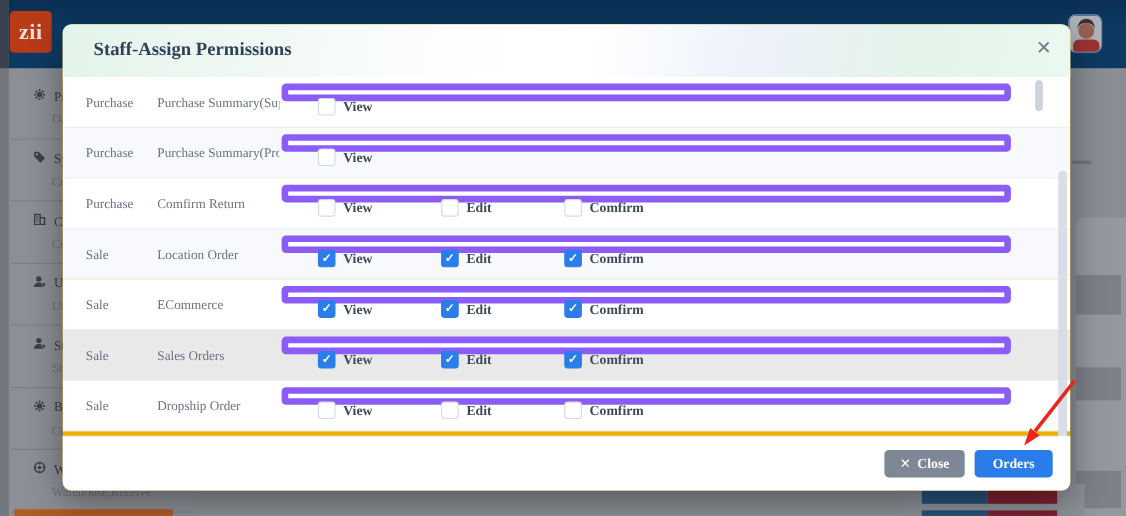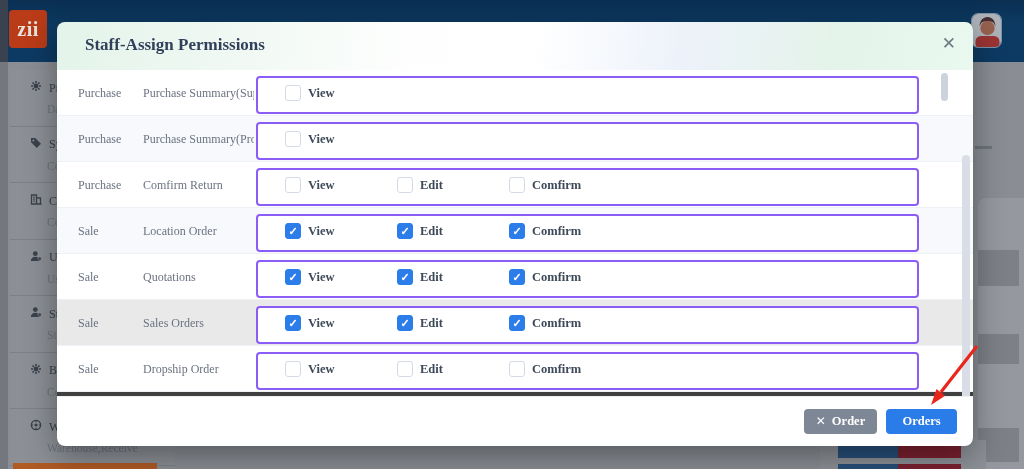--- a/index.html
+++ b/index.html
@@ -27,36 +27,36 @@
   .bg-rpanel { position:absolute; left:978px; top:198px; width:46px; height:271px;
                background:#95999f; border-top-left-radius:8px; }
   .bg-rblock { position:absolute; left:978px; width:41px; background:#7d8187; }
   .bg-hline { position:absolute; left:975px; top:146px; width:17px; height:3px; background:#6f747a; }
   .bg-bpanel { position:absolute; left:820px; top:440px; width:166px; height:29px; background:#8d9197; }
   .bg-btn { position:absolute; height:12px; }
   .bg-btn.blue { background:#27507a; }
   .bg-btn.red  { background:#7c2130; }
 
   
-  .modal { position:absolute; left:57px; top:22px; width:916px; height:424px; background:#404040;
+  .modal { position:absolute; left:57px; top:22px; width:916px; height:424px; background:#eab308;
            border-radius:8px; box-shadow:0 10px 32px rgba(0,0,0,.38); z-index:10; }
   .modal-header { position:absolute; top:0; left:0; right:0; height:48px; border-radius:8px 8px 0 0;
       background:linear-gradient(100deg,#e3f4ea 0%,#edf7f1 15%,#fdfefd 38%,#ffffff 52%,#edf2fa 68%,#e4f3ea 84%,#eaf9f0 100%); }
   .modal-title { position:absolute; left:28px; top:13px; font-size:17px; font-weight:700; color:#31405a; }
   .modal-close { position:absolute; right:17px; top:11px; font-size:17px; color:#707a84; cursor:pointer; line-height:1.3; }
 
   .modal-body { position:absolute; top:48px; left:0; width:916px; height:326px; overflow:hidden; }
   .trow { position:relative; height:46px; border-bottom:1px solid #eef1f5; background:#fff; }
   .trow.alt { background:#f7f9fc; }
   .trow.hl  { background:var(--row-highlight,#e9e9ea); }
   .cat   { position:absolute; left:21px; top:16px; font-size:12px; color:#6b7280; }
   .pname { position:absolute; left:86px; top:16px; width:111px; font-size:12px; color:#6b7280;
            white-space:nowrap; overflow:hidden; }
-  .permbox { position:absolute; left:199px; top:6px; width:663px; height:38px; background:#fff;
-             border:2px solid #8b5cf6; border-radius:4px; }
+  .permbox { position:absolute; left:199px; top:6px; width:663px; height:16px; background:#fff;
+             border:6px solid #8b5cf6; border-radius:4px; }
   .cb  { position:absolute; top:7px; display:flex; align-items:center; gap:7px; cursor:pointer; }
   .cbx { width:16px; height:16px; border:1px solid #d3dae3; border-radius:3px; background:#fff;
          font-size:11px; line-height:14px; text-align:center; color:#fff; flex:none; }
   .cbx.on { background:var(--accent-blue,#2b7de9); border-color:var(--accent-blue,#2b7de9); font-weight:700; }
   .clb { font-size:12.5px; font-weight:600; color:#3e4a5a; }
 
   .table-scroll-thumb { position:absolute; right:25px; top:3px; width:7px; height:28px;
                         background:#ccd3dd; border-radius:4px; }
   .modal-scrollbar { position:absolute; right:3px; top:133px; width:8px; height:287px;
                      background:#d9dee6; border-radius:4px; }
@@ -241,21 +241,21 @@
                 <span class="clb">Edit</span>
               </label>
               <label class="cb" style="left: 251px;">
                 <span class="cbx on">✓</span>
                 <span class="clb">Comfirm</span>
               </label>
             </div>
           </div>
           <div class="trow">
             <div class="cat">Sale</div>
-            <div class="pname">Quotations</div>
+            <div class="pname">ECommerce</div>
             <div class="permbox">
               <label class="cb" style="left: 27px;">
                 <span class="cbx on">✓</span>
                 <span class="clb">View</span>
               </label>
               <label class="cb" style="left: 139px;">
                 <span class="cbx on">✓</span>
                 <span class="clb">Edit</span>
               </label>
               <label class="cb" style="left: 251px;">
@@ -302,21 +302,21 @@
           </div>
         </div>
       <div class="table-scroll-thumb"></div>
     </div>
 
     <div class="modal-scrollbar"></div>
 
     <div class="modal-footer">
       <button class="btn btn-close">
         <span class="x">✕</span>
-        <span>Order</span>
+        <span>Close</span>
       </button>
       <button class="btn btn-confirm">
         <span>Orders</span>
       </button>
     </div>
   </div>
 
   <svg class="arrow-svg" viewBox="0 0 100 90">
     <line x1="77" y1="16" x2="41" y2="62" stroke="#e8261c" stroke-width="3.2"></line>
     <polygon points="31,75 45.1,65.8 36.5,59" fill="#e8261c"></polygon>

